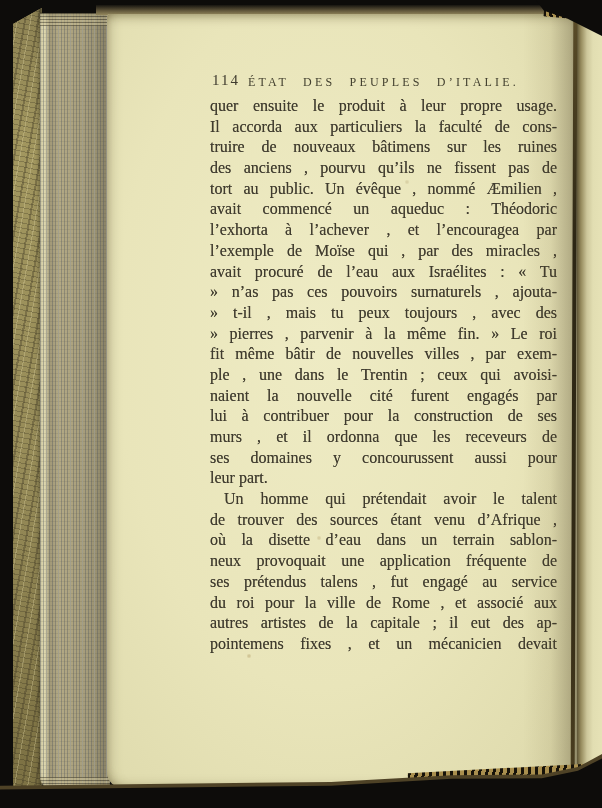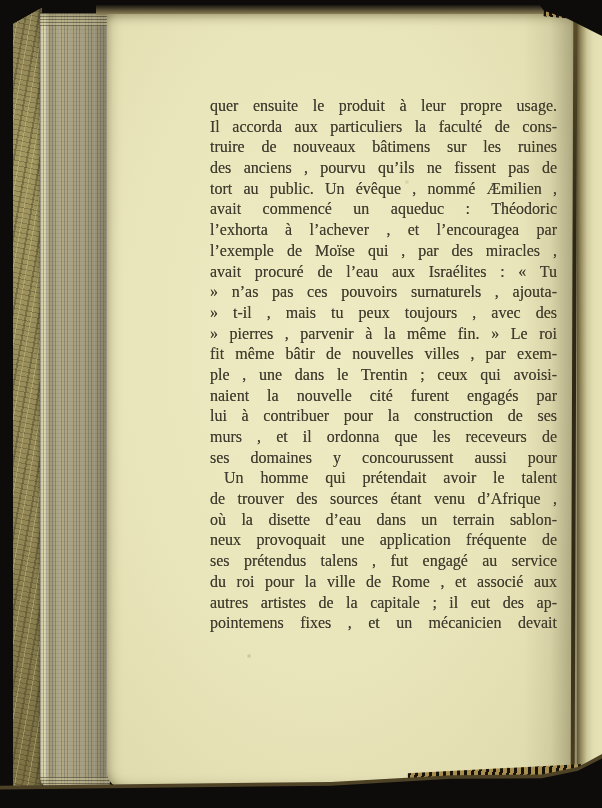--- a/index.html
+++ b/index.html
@@ -136,39 +136,44 @@
   <div class="cover-strip"></div>
 
   <div class="fore-edge">
     <div class="fore-edge-cap top"></div>
     <div class="fore-edge-cap bottom"></div>
   </div>
 
   <div class="top-edge"></div>
 
   <div class="page">
+    <div class="header-row">
+      <span class="page-number">114</span>
+      <span class="running-title">ÉTAT DES PEUPLES D’ITALIE.</span>
+    </div>
     <div class="body-text">
         <div class="line">quer ensuite le produit à leur propre usage.</div>
         <div class="line">Il accorda aux particuliers la faculté de cons-</div>
         <div class="line">truire de nouveaux bâtimens sur les ruines</div>
         <div class="line">des anciens , pourvu qu’ils ne fissent pas de</div>
         <div class="line">tort au public. Un évêque , nommé Æmilien ,</div>
         <div class="line">avait commencé un aqueduc : Théodoric</div>
         <div class="line">l’exhorta à l’achever , et l’encouragea par</div>
         <div class="line">l’exemple de Moïse qui , par des miracles ,</div>
         <div class="line">avait procuré de l’eau aux Israélites : « Tu</div>
         <div class="line">» n’as pas ces pouvoirs surnaturels , ajouta-</div>
         <div class="line">» t-il , mais tu peux toujours , avec des</div>
         <div class="line">» pierres , parvenir à la même fin. » Le roi</div>
         <div class="line">fit même bâtir de nouvelles villes , par exem-</div>
         <div class="line">ple , une dans le Trentin ; ceux qui avoisi-</div>
         <div class="line">naient la nouvelle cité furent engagés par</div>
         <div class="line">lui à contribuer pour la construction de ses</div>
         <div class="line">murs , et il ordonna que les receveurs de</div>
         <div class="line">ses domaines y concourussent aussi pour</div>
+        <div class="line noj">leur part.</div>
         <div class="line indent">Un homme qui prétendait avoir le talent</div>
         <div class="line">de trouver des sources étant venu d’Afrique ,</div>
         <div class="line">où la disette d’eau dans un terrain sablon-</div>
         <div class="line">neux provoquait une application fréquente de</div>
         <div class="line">ses prétendus talens , fut engagé au service</div>
         <div class="line">du roi pour la ville de Rome , et associé aux</div>
         <div class="line">autres artistes de la capitale ; il eut des ap-</div>
         <div class="line">pointemens fixes , et un mécanicien devait</div>
       </div>
   </div>

